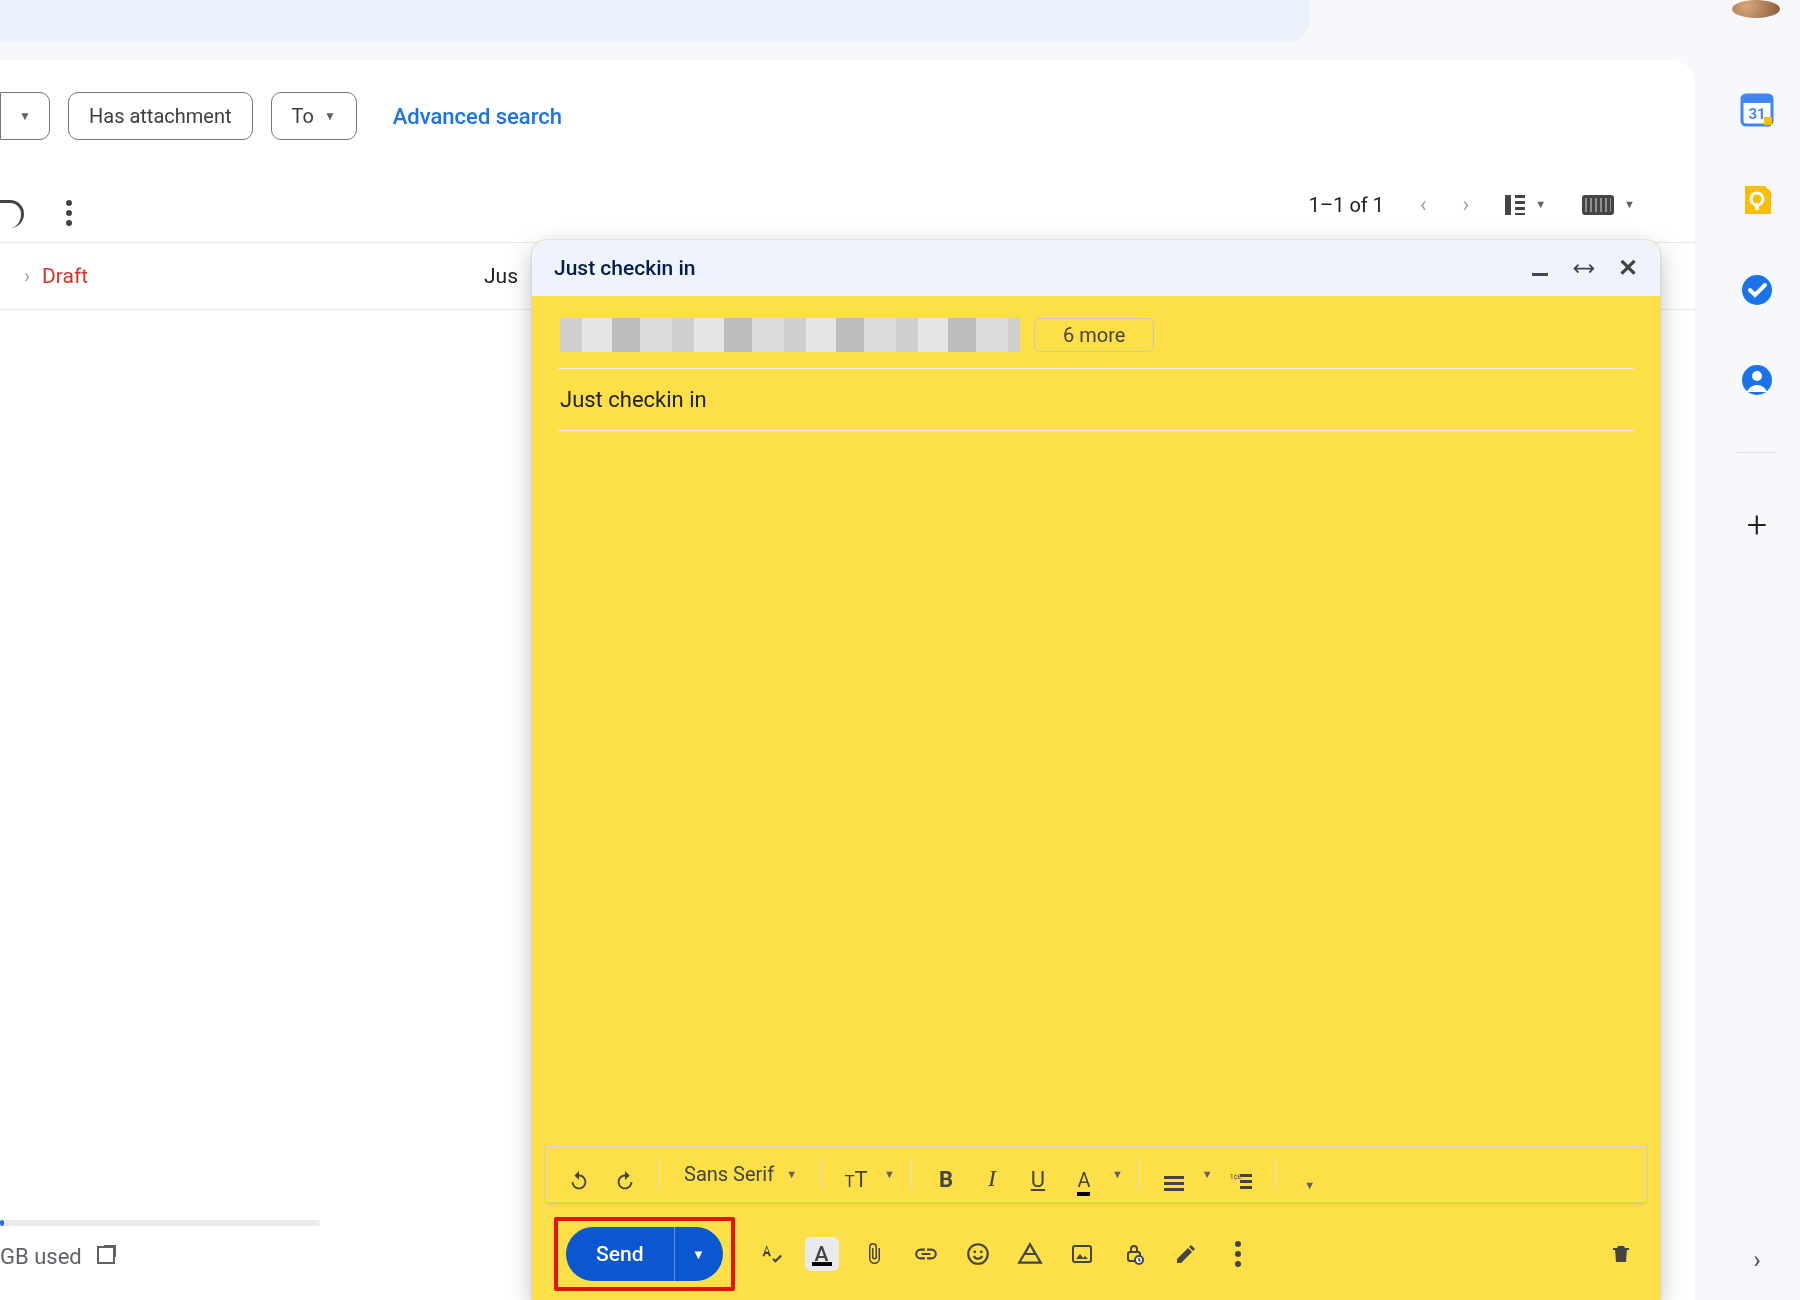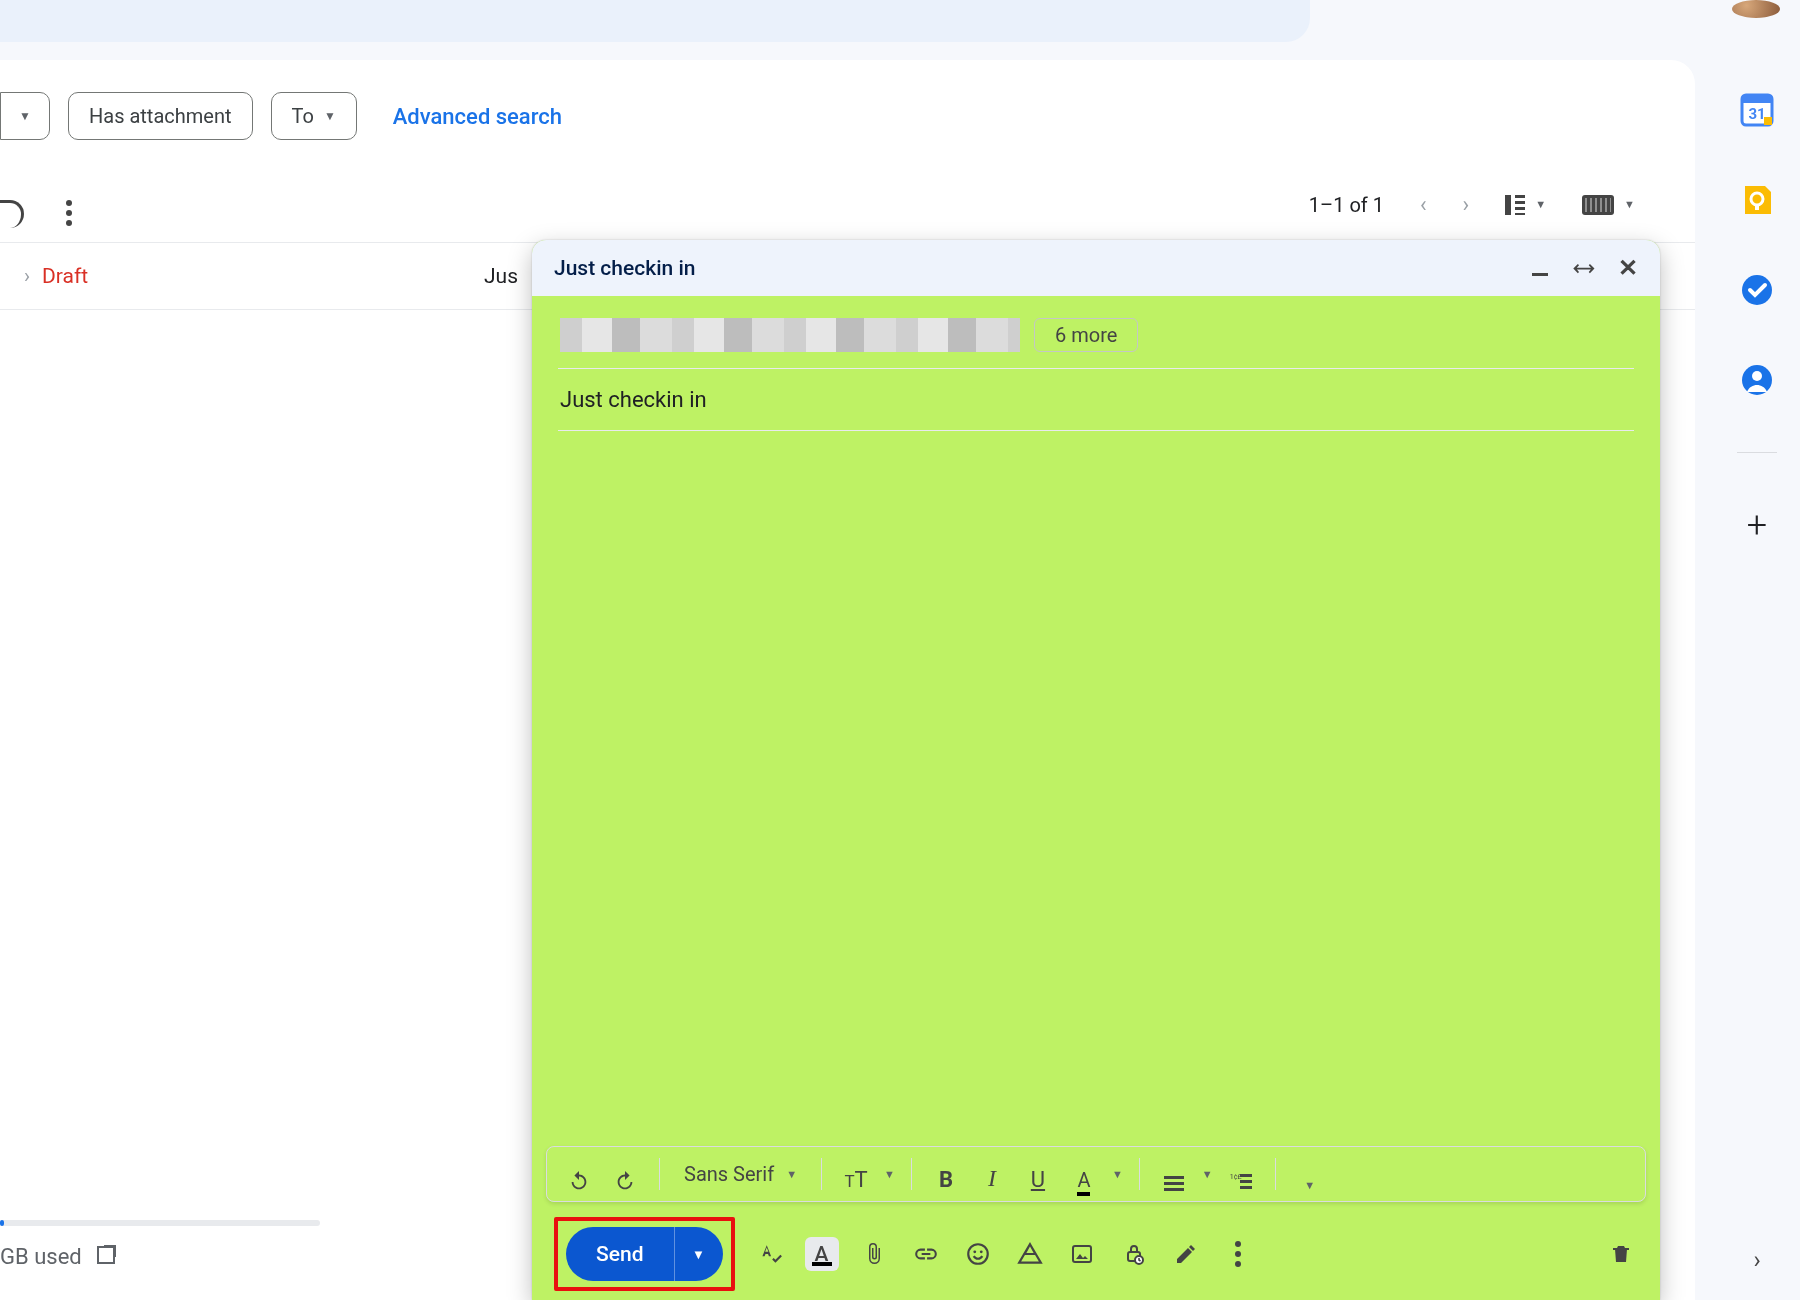--- a/index.html
+++ b/index.html
@@ -145,21 +145,21 @@
   }
   .storage-bar > div { height:100%; width:1.3%; background:#1a73e8; border-radius:4px; }
   .storage .ext { margin-left:10px; display:inline-block; width:18px; height:18px; border:2px solid #5f6368; position:relative; }
   .storage .ext::after{content:''; position:absolute; right:-3px; top:-3px; width:10px; height:10px; border-top:2px solid #5f6368; border-right:2px solid #5f6368;}
 
   
   .compose {
     position: absolute;
     left: 532px; top: 240px;
     width: 1128px; height: 1060px;
-    background:#bef264;
+    background:#fde047;
     border-radius: 14px 14px 0 0;
     box-shadow: 0 8px 24px rgba(0,0,0,0.25), 0 0 2px rgba(0,0,0,0.2);
     display:flex; flex-direction:column;
   }
   .compose-header{
     height: 56px; background:#eef3fc;
     border-radius: 14px 14px 0 0;
     display:flex; align-items:center; justify-content:space-between;
     padding: 0 22px;
   }
@@ -176,21 +176,21 @@
     padding: 10px 0 16px;
     font-size:21px; color:#5f6368;
   }
   .recipient-pixelated{
     width: 460px; height:34px;
     background:
       repeating-linear-gradient(90deg,#cfcfcf 0 22px,#e6e6e6 22px 52px,#bdbdbd 52px 80px,#dcdcdc 80px 112px);
     filter: blur(0.4px);
   }
   .more-chip{
-    border:1px solid #c4c7c5; border-radius:6px; padding:4px 20px; font-size:20px; color:#444;
+    border:1px solid #c4c7c5; border-radius:6px; padding:4px 28px; font-size:20px; color:#444;
   }
   .compose hr{ border:none; border-top:1px solid #e8eaed; margin:0 -2px;}
   .subject-field{
     padding: 18px 0; font-size:22px; color:#202124;
   }
   .body-field{
     padding: 16px 0; font-size:22px; color:#202124; flex:1; position:relative;
   }
   .cursor-caret{
     display:inline-block; width:1.5px; height:24px; background:#202124; vertical-align:-4px; margin-left:1px;
@@ -199,21 +199,21 @@
     position:absolute; right: 10px; bottom: 22px;
     width:40px; height:40px; border-radius:50%; background:#15c39a;
     display:flex; align-items:center; justify-content:center;
   }
   .grammarly svg{ width:24px; height:24px; }
 
   
   .fmt-toolbar{
     margin: 6px 14px 12px;
     height:56px;
-    border:1px solid #dadce0; border-radius:8px;
+    border:1px solid #dadce0; border-radius:3px;
     box-shadow: 0 2px 4px rgba(0,0,0,0.12);
     display:flex; align-items:center; padding:0 14px; gap:10px;
     color:#444;
   }
   .fmt-btn{ width:36px; height:36px; display:flex; align-items:flex-end; justify-content:center; cursor:pointer; font-size:20px;}
   .fmt-sep{ width:1px; height:32px; background:#dadce0; margin:0 6px;}
   .font-sel{ display:flex; align-items:center; gap:12px; font-size:20px; padding:0 8px; cursor:pointer;}
   .bold{font-weight:bold; font-size:22px;}
   .ital{font-style:italic; font-family:serif; font-size:24px;}
   .under{text-decoration:underline; font-size:22px;}

